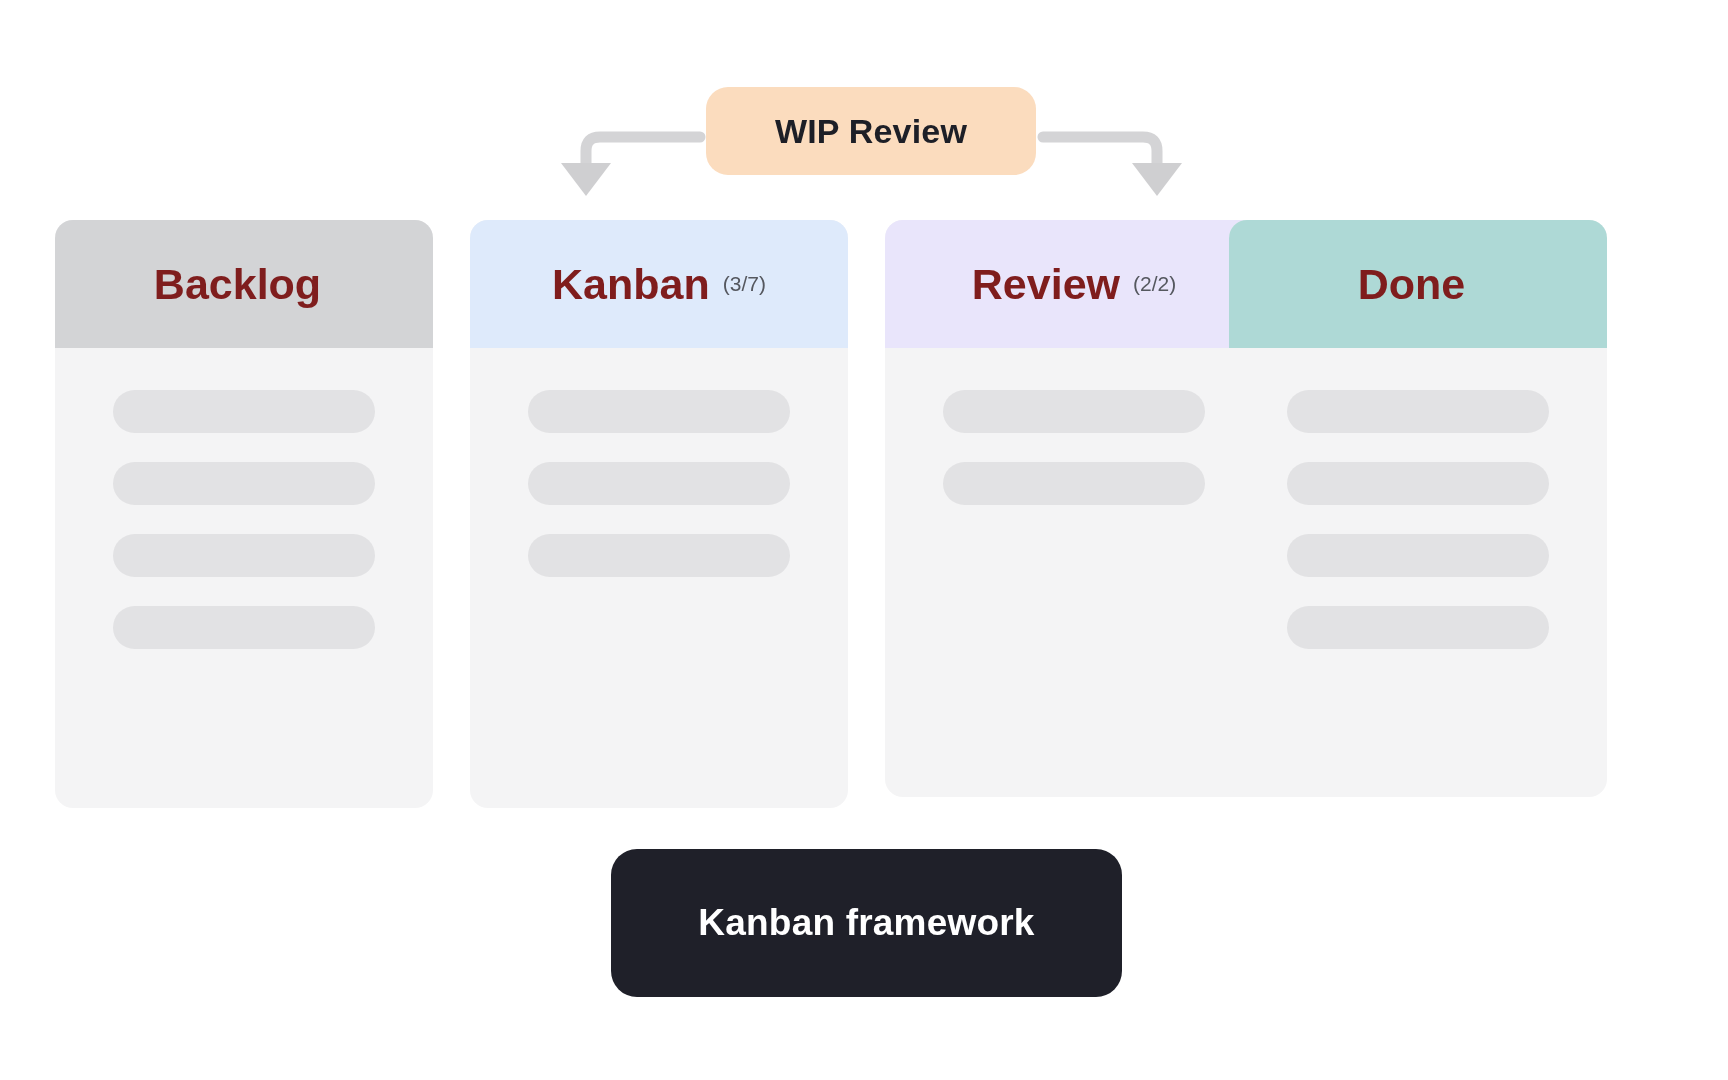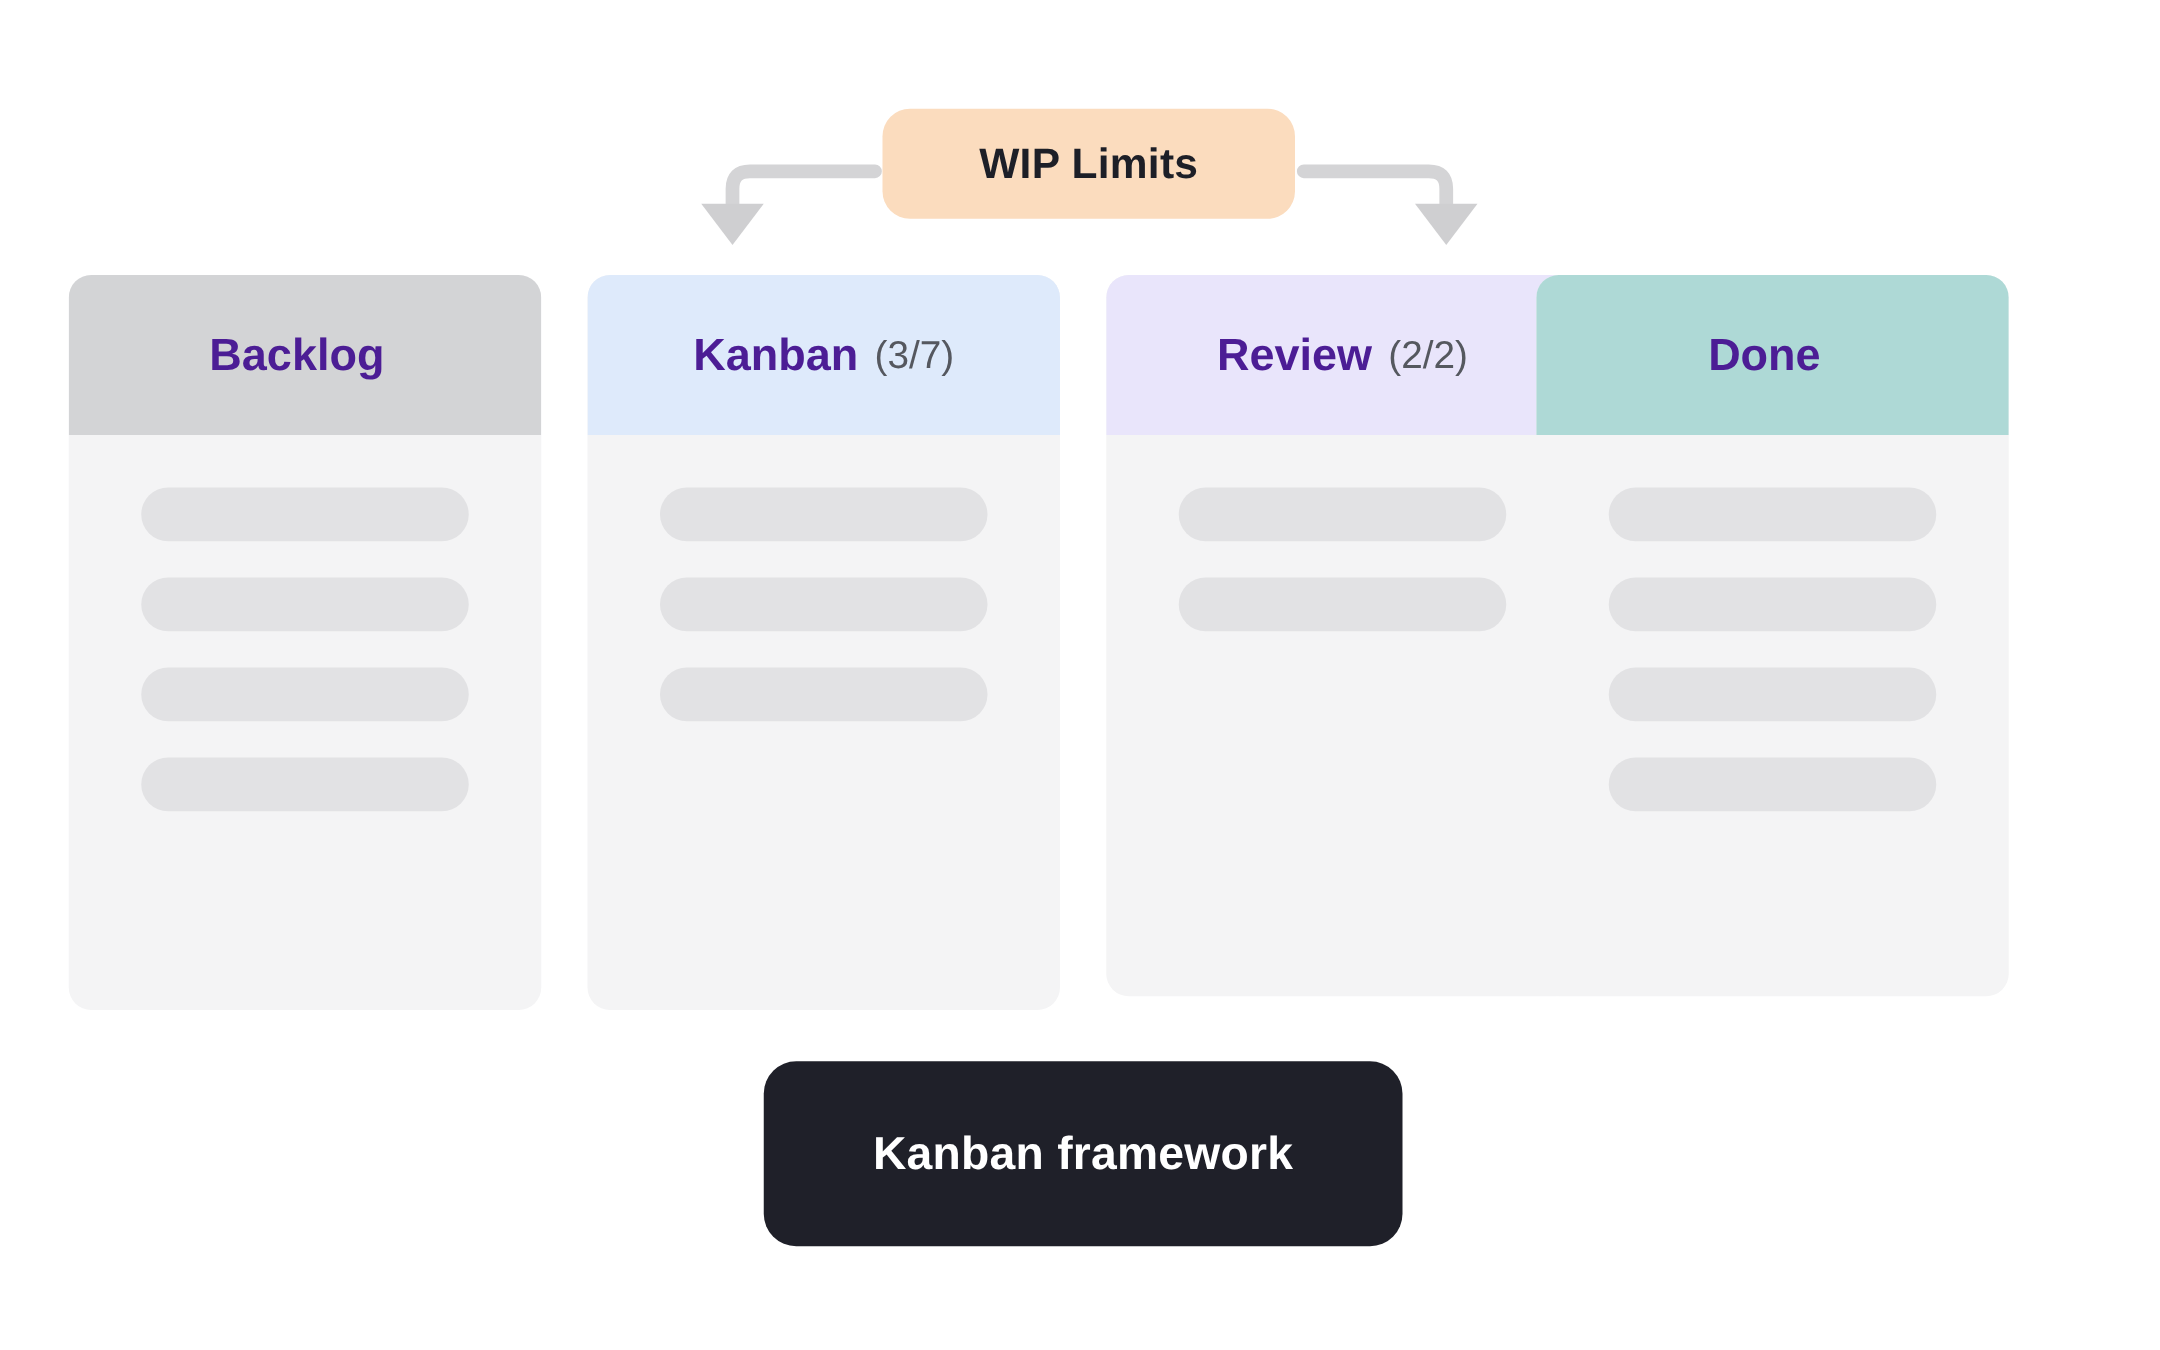--- a/index.html
+++ b/index.html
@@ -69,27 +69,27 @@
     background: #f4f4f5;
   }
   .col-header {
     height: 128px;
     display: flex;
     align-items: center;
     justify-content: center;
     box-sizing: border-box;
   }
   .col-title {
-    font-size: 36px;
+    font-size: 43px;
     font-weight: bold;
-    color: #4c1d95;
+    color: #7f1d1d;
     white-space: nowrap;
   }
   .col-count {
-    font-size: 31px;
+    font-size: 21px;
     font-weight: normal;
     color: #55585f;
     margin-left: 13px;
     white-space: nowrap;
   }
   .col-body {
     padding: 42px 0 0 0;
   }
   .card {
     height: 43px;
@@ -143,21 +143,21 @@
       <polygon points="561,163 611,163 586,196" fill="#cfcfd1"></polygon>
     </g>
 
     <g>
       <path d="M 1043 137 L 1143 137 Q 1157 137 1157 151 L 1157 163" fill="none" stroke="#d4d4d6" stroke-width="11" stroke-linecap="round"></path>
       <polygon points="1132,163 1182,163 1157,196" fill="#cfcfd1"></polygon>
     </g>
   </svg>
 
   <div class="wip-badge" style="background: rgb(251, 220, 190);">
-    <span class="wip-badge-label">WIP Limits</span>
+    <span class="wip-badge-label">WIP Review</span>
   </div>
 
   <div class="board">
 
     <div class="column" id="col-backlog" style="background: rgb(244, 244, 245);">
       <div class="col-header" style="background: rgb(211, 212, 214);">
         <span class="col-title">Backlog</span>
         <span class="col-count"></span>
       </div>
       <div class="col-body">

